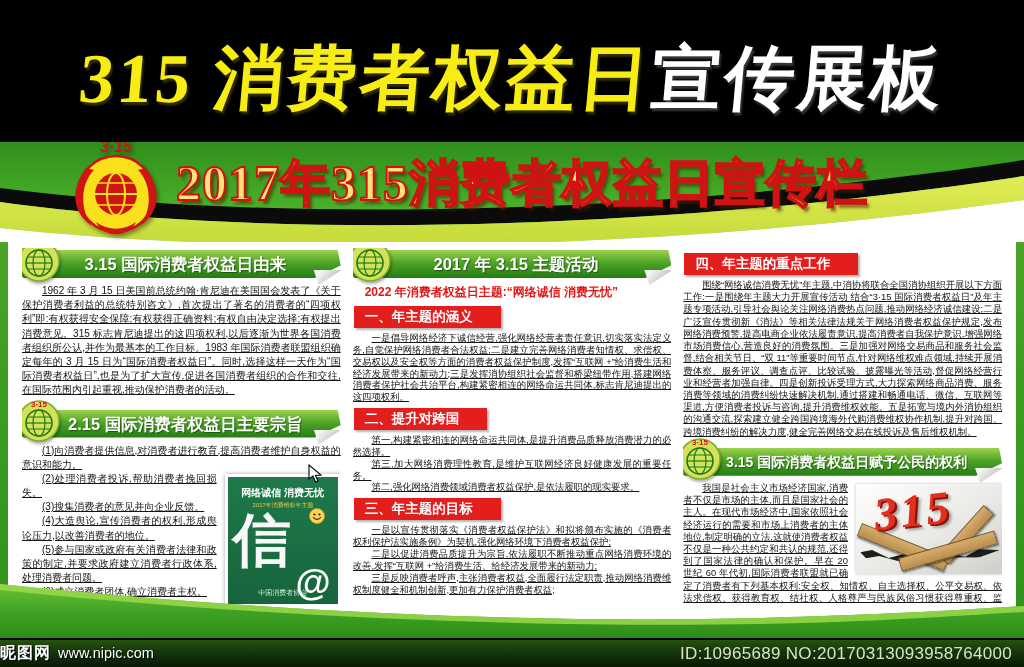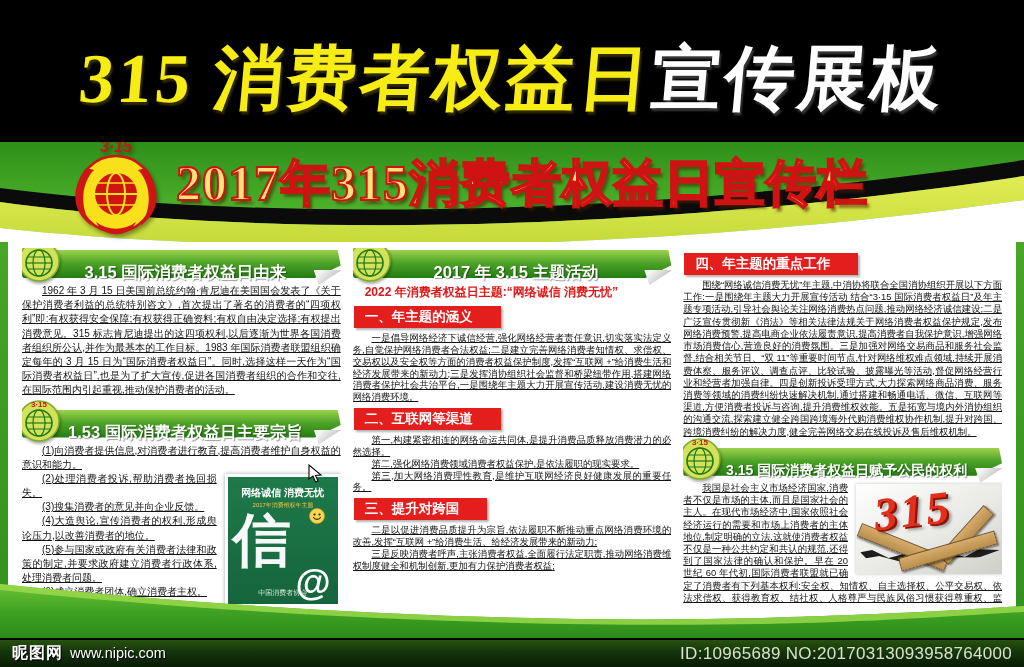--- a/index.html
+++ b/index.html
@@ -33,21 +33,21 @@
   
   .ribbon{position:relative;height:28px;margin:2px 0 6px 0;}
   .ribbon .bar{position:absolute;inset:0;border-radius:3px 0 0 3px;
     background:linear-gradient(180deg,#9ed24f 0%,#4ea427 45%,#237c12 100%);
     clip-path:polygon(0 0,calc(100% - 3px) 0,100% 55%,calc(100% - 26px) 100%,0 100%);
     box-shadow:1px 2px 2px rgba(0,0,0,.3);}
   .ribbon .curl{position:absolute;right:-1px;bottom:-7px;width:28px;height:15px;
     background:linear-gradient(135deg,#f4f4f4 20%,#b9b9b9 80%);
     clip-path:polygon(0 0,100% 0,18% 100%);z-index:2;}
   .ribbon .label{position:relative;z-index:3;display:block;line-height:28px;text-align:center;
-    padding:8px 26px 0 34px;color:#fff;font-weight:bold;font-size:16.5px;white-space:nowrap;
+    padding:0 26px 0 34px;color:#fff;font-weight:bold;font-size:16.5px;white-space:nowrap;
     text-shadow:1px 1px 1px rgba(0,0,0,.4);}
   .ribbon .label.small{font-size:14px;}
   .badge{position:absolute;left:-5px;top:-12px;width:44px;height:44px;z-index:4;
     filter:drop-shadow(1px 2px 1.5px rgba(0,0,0,.35));}
 
   
   .red-head{width:fit-content;background:#e41d1d;color:#fff;font-weight:bold;font-size:13.5px;
     padding:2px 28px 2px 11px;margin:5px 0 4px 1px;box-shadow:2px 2px 2px rgba(0,0,0,.3);
     white-space:nowrap;}
 
@@ -87,21 +87,21 @@
   #img315 .crack{position:absolute;background:#1d1d1d;width:64px;height:9px;
     clip-path:polygon(0 40%,18% 0,45% 70%,68% 10%,100% 50%,66% 100%,30% 60%,10% 100%);}
   #img315 .c1{left:4px;top:68px;transform:rotate(6deg);}
   #img315 .c2{right:2px;top:66px;transform:rotate(-8deg);}
 
   
   #wave{position:absolute;left:0;top:570px;width:1024px;height:70px;z-index:2;}
   #footer{position:absolute;left:0;top:638px;width:1024px;height:29px;z-index:4;
     box-sizing:border-box;border-top:2px solid #060606;
     background:linear-gradient(180deg,#27520f 0%,#14350b 45%,#081a04 100%);
-    display:flex;align-items:center;justify-content:space-between;padding:0 12px 0 12px;gap:47px;}
+    display:flex;align-items:center;justify-content:space-between;padding:0 12px 0 0;gap:47px;}
   #footer .wm{color:#fff;display:flex;align-items:baseline;gap:7px;text-shadow:1px 1px 1px #000;}
   #footer .wm .nm{font-weight:bold;font-size:16px;letter-spacing:1px;}
   #footer .wm .url{font-size:14.5px;}
   #footer .idt{color:#d9e0cc;font-size:17px;letter-spacing:.3px;}
 
   #cursor{position:absolute;left:308px;top:464px;z-index:6;}
   .clearfix::after{content:"";display:block;clear:both;}
 </style>
 </head>
 <body>
@@ -171,21 +171,21 @@
           <circle cx="22" cy="23" r="20" fill="#d3e25a" stroke="#7fae2a" stroke-width="1.5"></circle>
           <circle cx="22" cy="25" r="13" fill="none" stroke="#1f7a16" stroke-width="1.6"></circle>
           <ellipse cx="22" cy="25" rx="6" ry="13" fill="none" stroke="#1f7a16" stroke-width="1.2"></ellipse>
           <line x1="9" y1="25" x2="35" y2="25" stroke="#1f7a16" stroke-width="1.2"></line>
           <line x1="11" y1="19" x2="33" y2="19" stroke="#1f7a16" stroke-width="1"></line>
           <line x1="11" y1="31" x2="33" y2="31" stroke="#1f7a16" stroke-width="1"></line>
           <text x="22" y="9" text-anchor="middle" font-size="8" font-weight="bold" fill="#cf1414">3·15</text>
         </svg>
         <span class="bar"></span>
         <span class="curl"></span>
-        <span class="label">1.53 国际消费者权益日主要宗旨</span>
+        <span class="label">2.15 国际消费者权益日主要宗旨</span>
       </div>
 
       <div class="clearfix">
         <p class="p col1-text">(1)向消费者提供信息,对消费者进行教育,提高消费者维护自身权益的意识和能力。</p>
         <div id="poster">
           <div class="pt">网络诚信 消费无忧</div>
           <div class="ps">2017年消费维权年主题</div>
           <div class="art">
             <span class="xin">信</span>
             <span class="at">@</span>
@@ -218,28 +218,29 @@
           <line x1="11" y1="31" x2="33" y2="31" stroke="#1f7a16" stroke-width="1"></line>
           <text x="22" y="9" text-anchor="middle" font-size="8" font-weight="bold" fill="#cf1414">3·15</text>
         </svg>
         <span class="bar"></span>
         <span class="curl"></span>
         <span class="label">2017 年 3.15 主题活动</span>
       </div>
       <div class="theme-line">2022 年消费者权益日主题:“网络诚信 消费无忧”</div>
 
       <div class="red-head">一、年主题的涵义</div>
-      <p class="p col2-text">一是倡导网络经济下诚信经营,强化网络经营者责任意识,切实落实法定义务,自觉保护网络消费者合法权益;二是建立完善网络消费者知情权、求偿权、交易权以及安全权等方面的消费者权益保护制度,发挥“互联网 +”给消费生活和经济发展带来的新动力;三是发挥消协组织社会监督和桥梁纽带作用,搭建网络消费者保护社会共治平台,一是围绕年主题大力开展宣传活动,建设消费无忧的网络消费环境。</p>
-
-      <div class="red-head">二、互联网等渠道</div>
+      <p class="p col2-text">一是倡导网络经济下诚信经营,强化网络经营者责任意识,切实落实法定义务,自觉保护网络消费者合法权益;二是建立完善网络消费者知情权、求偿权、交易权以及安全权等方面的消费者权益保护制度,发挥“互联网 +”给消费生活和经济发展带来的新动力;三是发挥消协组织社会监督和桥梁纽带作用,搭建网络消费者保护社会共治平台,构建紧密相连的网络命运共同体,标志肯尼迪提出的这四项权利。</p>
+
+      <div class="red-head">二、提升对跨国</div>
       <p class="p col2-text">第一,构建紧密相连的网络命运共同体,是提升消费品质释放消费潜力的必然选择。</p>
+      <p class="p col2-text">第三,加大网络消费理性教育,是维护互联网经济良好健康发展的重要任务。</p>
       <p class="p col2-text">第二,强化网络消费领域消费者权益保护,是依法履职的现实要求。</p>
-      <p class="p col2-text">第三,加大网络消费理性教育,是维护互联网经济良好健康发展的重要任务。</p>
-
-      <div class="red-head">三、提升对跨国</div>
+
+      <div class="red-head">三、年主题的目标</div>
+      <p class="p col2-text">一是以宣传贯彻落实《消费者权益保护法》和拟将颁布实施的《消费者权利保护法实施条例》为契机,强化网络环境下消费者权益保护;</p>
       <p class="p col2-text">二是以促进消费品质提升为宗旨,依法履职不断推动重点网络消费环境的改善,发挥“互联网 +”给消费生活、给经济发展带来的新动力;</p>
       <p class="p col2-text">三是反映消费者呼声,主张消费者权益,全面履行法定职责,推动网络消费维权制度健全和机制创新,更加有力保护消费者权益;</p>
 
     </div>
 
     <div class="col">
       <div class="red-head" style="">四、年主题的重点工作</div>
       <p class="p col3-text">围绕“网络诚信消费无忧”年主题,中消协将联合全国消协组织开展以下方面工作:一是围绕年主题大力开展宣传活动 结合“3·15 国际消费者权益日”及年主题专项活动,引导社会舆论关注网络消费热点问题,推动网络经济诚信建设;二是广泛宣传贯彻新《消法》等相关法律法规关于网络消费者权益保护规定,发布网络消费预警,提高电商企业依法履责意识,提高消费者自我保护意识,增强网络市场消费信心,营造良好的消费氛围。三是加强对网络交易商品和服务社会监督,结合相关节日、“双 11”等重要时间节点,针对网络维权难点领域,持续开展消费体察、服务评议、调查点评、比较试验、披露曝光等活动,督促网络经营行业和经营者加强自律。四是创新投诉受理方式,大力探索网络商品消费、服务消费等领域的消费纠纷快速解决机制,通过搭建和畅通电话、微信、互联网等渠道,方便消费者投诉与咨询,提升消费维权效能。五是拓宽与境内外消协组织的沟通交流,探索建立健全跨国跨境海外代购消费维权协作机制,提升对跨国、跨境消费纠纷的解决力度,健全完善网络交易在线投诉及售后维权机制。</p>
 
       <div class="ribbon" style="margin-top:10px;">

